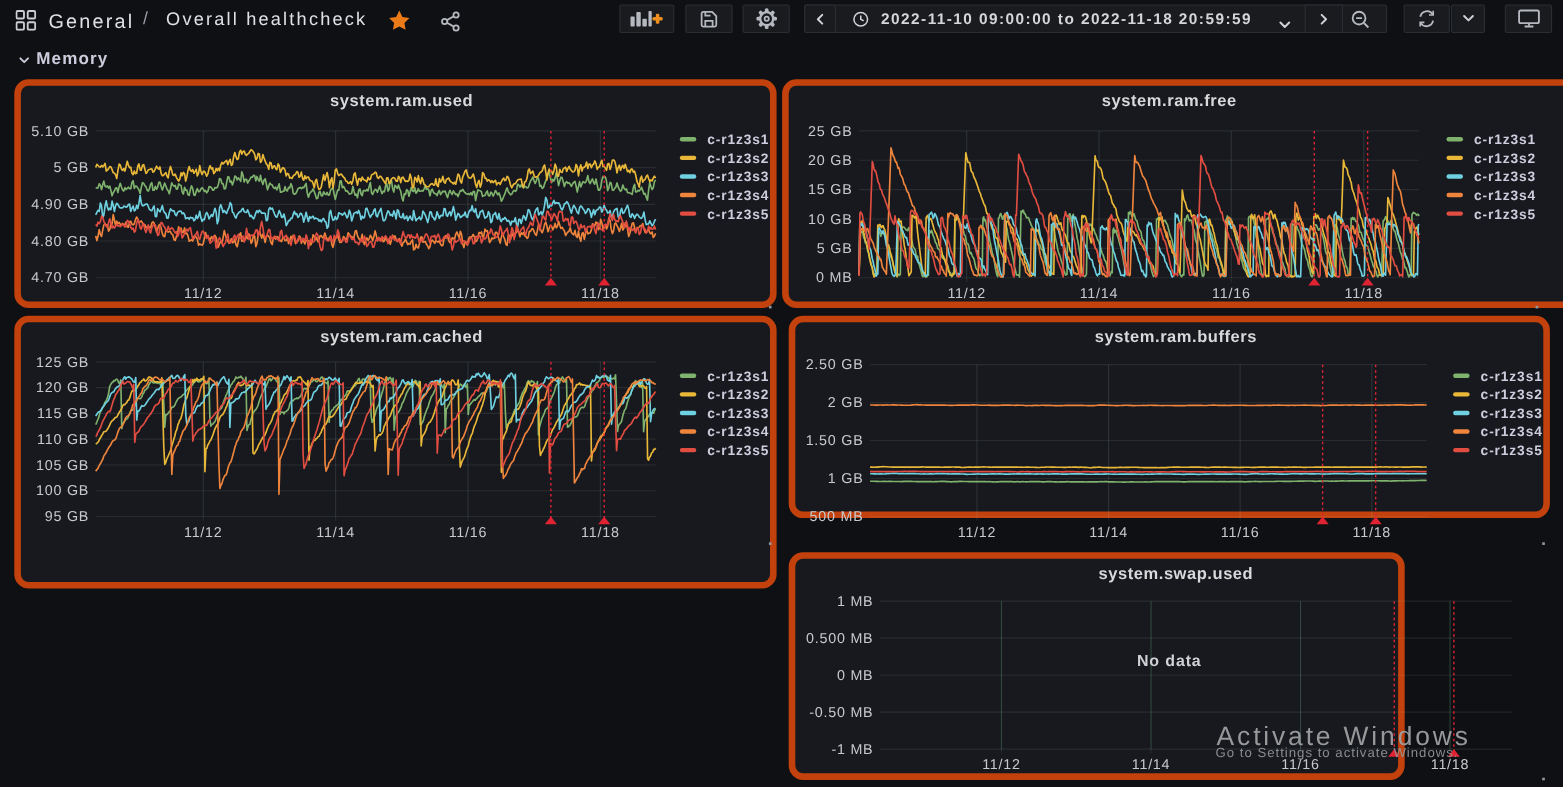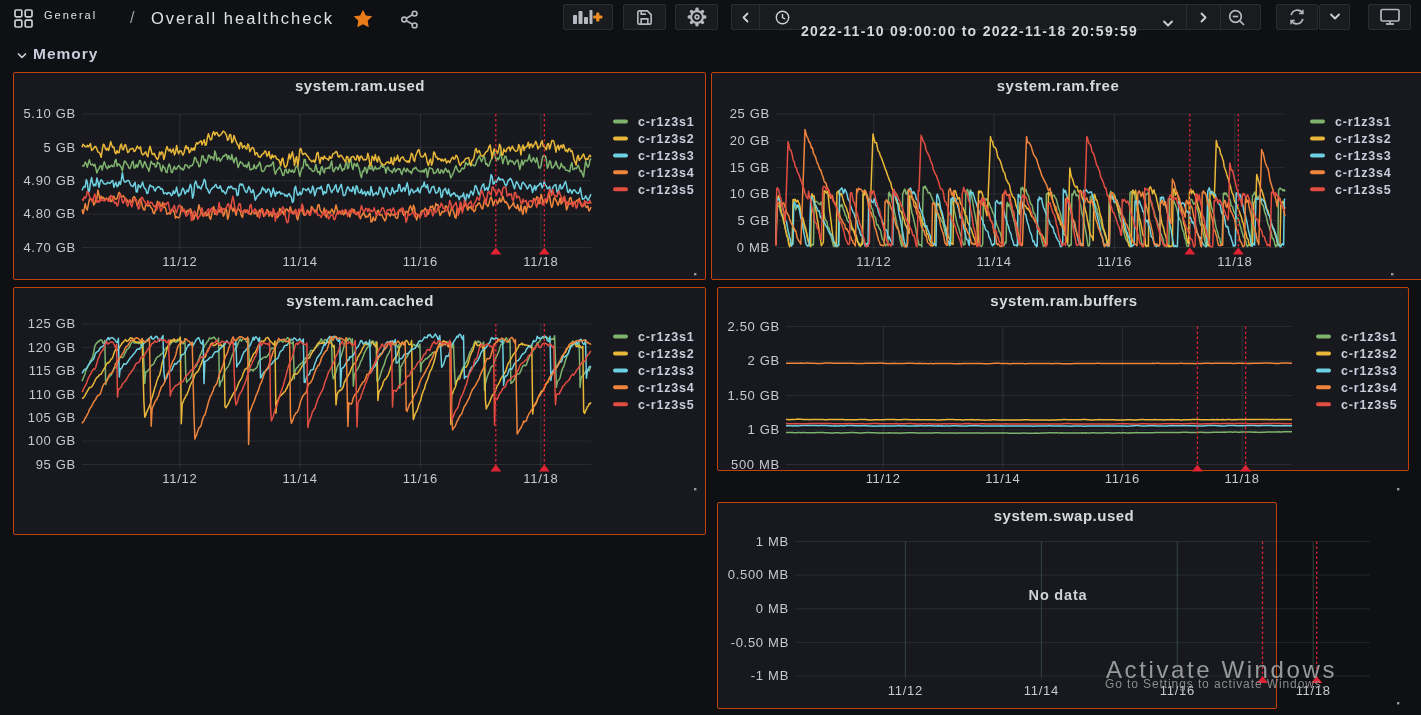--- a/index.html
+++ b/index.html
@@ -1,17 +1,17 @@
 <!DOCTYPE html>
 <html><head><meta charset="utf-8">
 <style>
 * { margin:0; padding:0; box-sizing:border-box; }
 html,body { width:1421px; height:715px; background:#0f1013; overflow:hidden;
   font-family:"Liberation Sans",sans-serif; }
-.panel { position:absolute; background:#17191e; border:1px solid #c2410c; border-radius:2px; }
+.panel { position:absolute; background:#17191e; border:6px solid #c2410c; border-radius:13px; }
 .ptitle { font-size:15px; font-weight:bold; fill:#d8d9da; letter-spacing:0.5px; }
 .axis { font-size:13px; fill:#c7c9ce; letter-spacing:0.7px; }
 .legend { font-size:12.5px; font-weight:bold; fill:#ccccdc; letter-spacing:0.8px; }
 .nodata { font-size:14.5px; font-weight:bold; fill:#d0d1d5; letter-spacing:0.8px; }
 .btn { position:absolute; top:4px; height:26px; background:#191b1f; border:1px solid #2a2e32;
   border-radius:2px; display:flex; align-items:center; justify-content:center; }
 .crumb { position:absolute; top:0; left:0; height:36px; display:flex; align-items:center; }
 .wm1 { position:absolute; left:1106px; top:656px; font-size:24px; color:rgba(156,157,158,0.97); letter-spacing:2.6px; }
 .wm2 { position:absolute; left:1105px; top:677px; font-size:12px; color:rgba(148,150,151,0.92); letter-spacing:0.9px; }
 </style></head>
@@ -20,21 +20,21 @@
 <div class="crumb" style="left:14px;gap:10px;">
     <svg width="19" height="19" viewBox="0 0 19 19">
       <g fill="none" stroke="#cdced3" stroke-width="1.7">
         <rect x="1" y="1" width="6.8" height="6.8" rx="1.2"></rect>
         <rect x="11.2" y="1" width="6.8" height="6.8" rx="1.2"></rect>
         <rect x="1" y="11.2" width="6.8" height="6.8" rx="1.2"></rect>
         <rect x="11.2" y="11.2" width="6.8" height="6.8" rx="1.2"></rect>
       </g>
     </svg>
   </div>
-<div style="position:absolute;left:44px;top:9px;font-size:11px;color:#e0e1e6;letter-spacing:2px;">General</div>
+<div style="position:absolute;left:44px;top:9px;font-size:18px;color:#e0e1e6;letter-spacing:2px;">General</div>
 <div style="position:absolute;left:130px;top:9px;font-size:16px;color:#9a9ea6;">/</div>
 <div style="position:absolute;left:151px;top:9px;font-size:16.5px;color:#e0e1e6;letter-spacing:2px;">Overall healthcheck</div>
 <div style="position:absolute;left:352px;top:8px;"><svg width="22" height="22" viewBox="0 0 24 24">
       <path fill="#eb7b18" d="M12 1.8l3.1 6.3 7 1-5 4.9 1.2 6.9-6.3-3.3-6.3 3.3 1.2-6.9-5-4.9 7-1z"></path>
     </svg></div>
 <div style="position:absolute;left:400px;top:10px;"><svg width="19" height="19" viewBox="0 0 19 19" fill="none" stroke="#b6b9c0" stroke-width="1.6">
       <circle cx="14.6" cy="3.6" r="2.4"></circle>
       <circle cx="4.2" cy="9.5" r="2.4"></circle>
       <circle cx="14.6" cy="15.4" r="2.4"></circle>
       <line x1="6.4" y1="8.3" x2="12.5" y2="4.8"></line>
@@ -82,21 +82,21 @@
 <div class="btn" style="left:731px;width:530px;padding:0;"></div>
 <div class="btn" style="left:731px;width:29px;border-right:1px solid #2a2e32;">
     <svg width="11" height="13" viewBox="0 0 11 13">
       <polyline points="7.5,2.5 3.5,6.5 7.5,10.5" fill="none" stroke="#d0d1d6" stroke-width="1.8" stroke-linecap="round" stroke-linejoin="round"></polyline>
     </svg>
   </div>
 <div style="position:absolute;left:775px;top:10px;"><svg width="15" height="15" viewBox="0 0 15 15" fill="none" stroke="#d0d1d6" stroke-width="1.4">
       <circle cx="7.5" cy="7.5" r="6.2"></circle>
       <polyline points="7.5,4 7.5,7.5 10.2,9"></polyline>
     </svg></div>
-<div style="position:absolute;left:801px;top:23px;font-size:14px;font-weight:bold;color:#d5d6da;letter-spacing:1.3px;">2022-11-10 09:00:00 to 2022-11-18 20:59:59</div>
+<div style="position:absolute;left:801px;top:9px;font-size:14px;font-weight:bold;color:#d5d6da;letter-spacing:1.3px;">2022-11-10 09:00:00 to 2022-11-18 20:59:59</div>
 <div style="position:absolute;left:1162px;top:14px;"><svg width="12" height="8" viewBox="0 0 12 8">
       <polyline points="2,1.5 6,5.5 10,1.5" fill="none" stroke="#d0d1d6" stroke-width="1.8" stroke-linecap="round" stroke-linejoin="round"></polyline>
     </svg></div>
 <div class="btn" style="left:1186px;width:35px;border-left:1px solid #2a2e32;border-right:1px solid #2a2e32;border-radius:0;">
     <svg width="11" height="13" viewBox="0 0 11 13">
       <polyline points="3.5,2.5 7.5,6.5 3.5,10.5" fill="none" stroke="#d0d1d6" stroke-width="1.8" stroke-linecap="round" stroke-linejoin="round"></polyline>
     </svg>
   </div>
 <div style="position:absolute;left:1228px;top:9px;"><svg width="18" height="18" viewBox="0 0 18 18" fill="none" stroke="#b6b9c0" stroke-width="1.7">
       <circle cx="7.5" cy="7.5" r="5.8"></circle>

